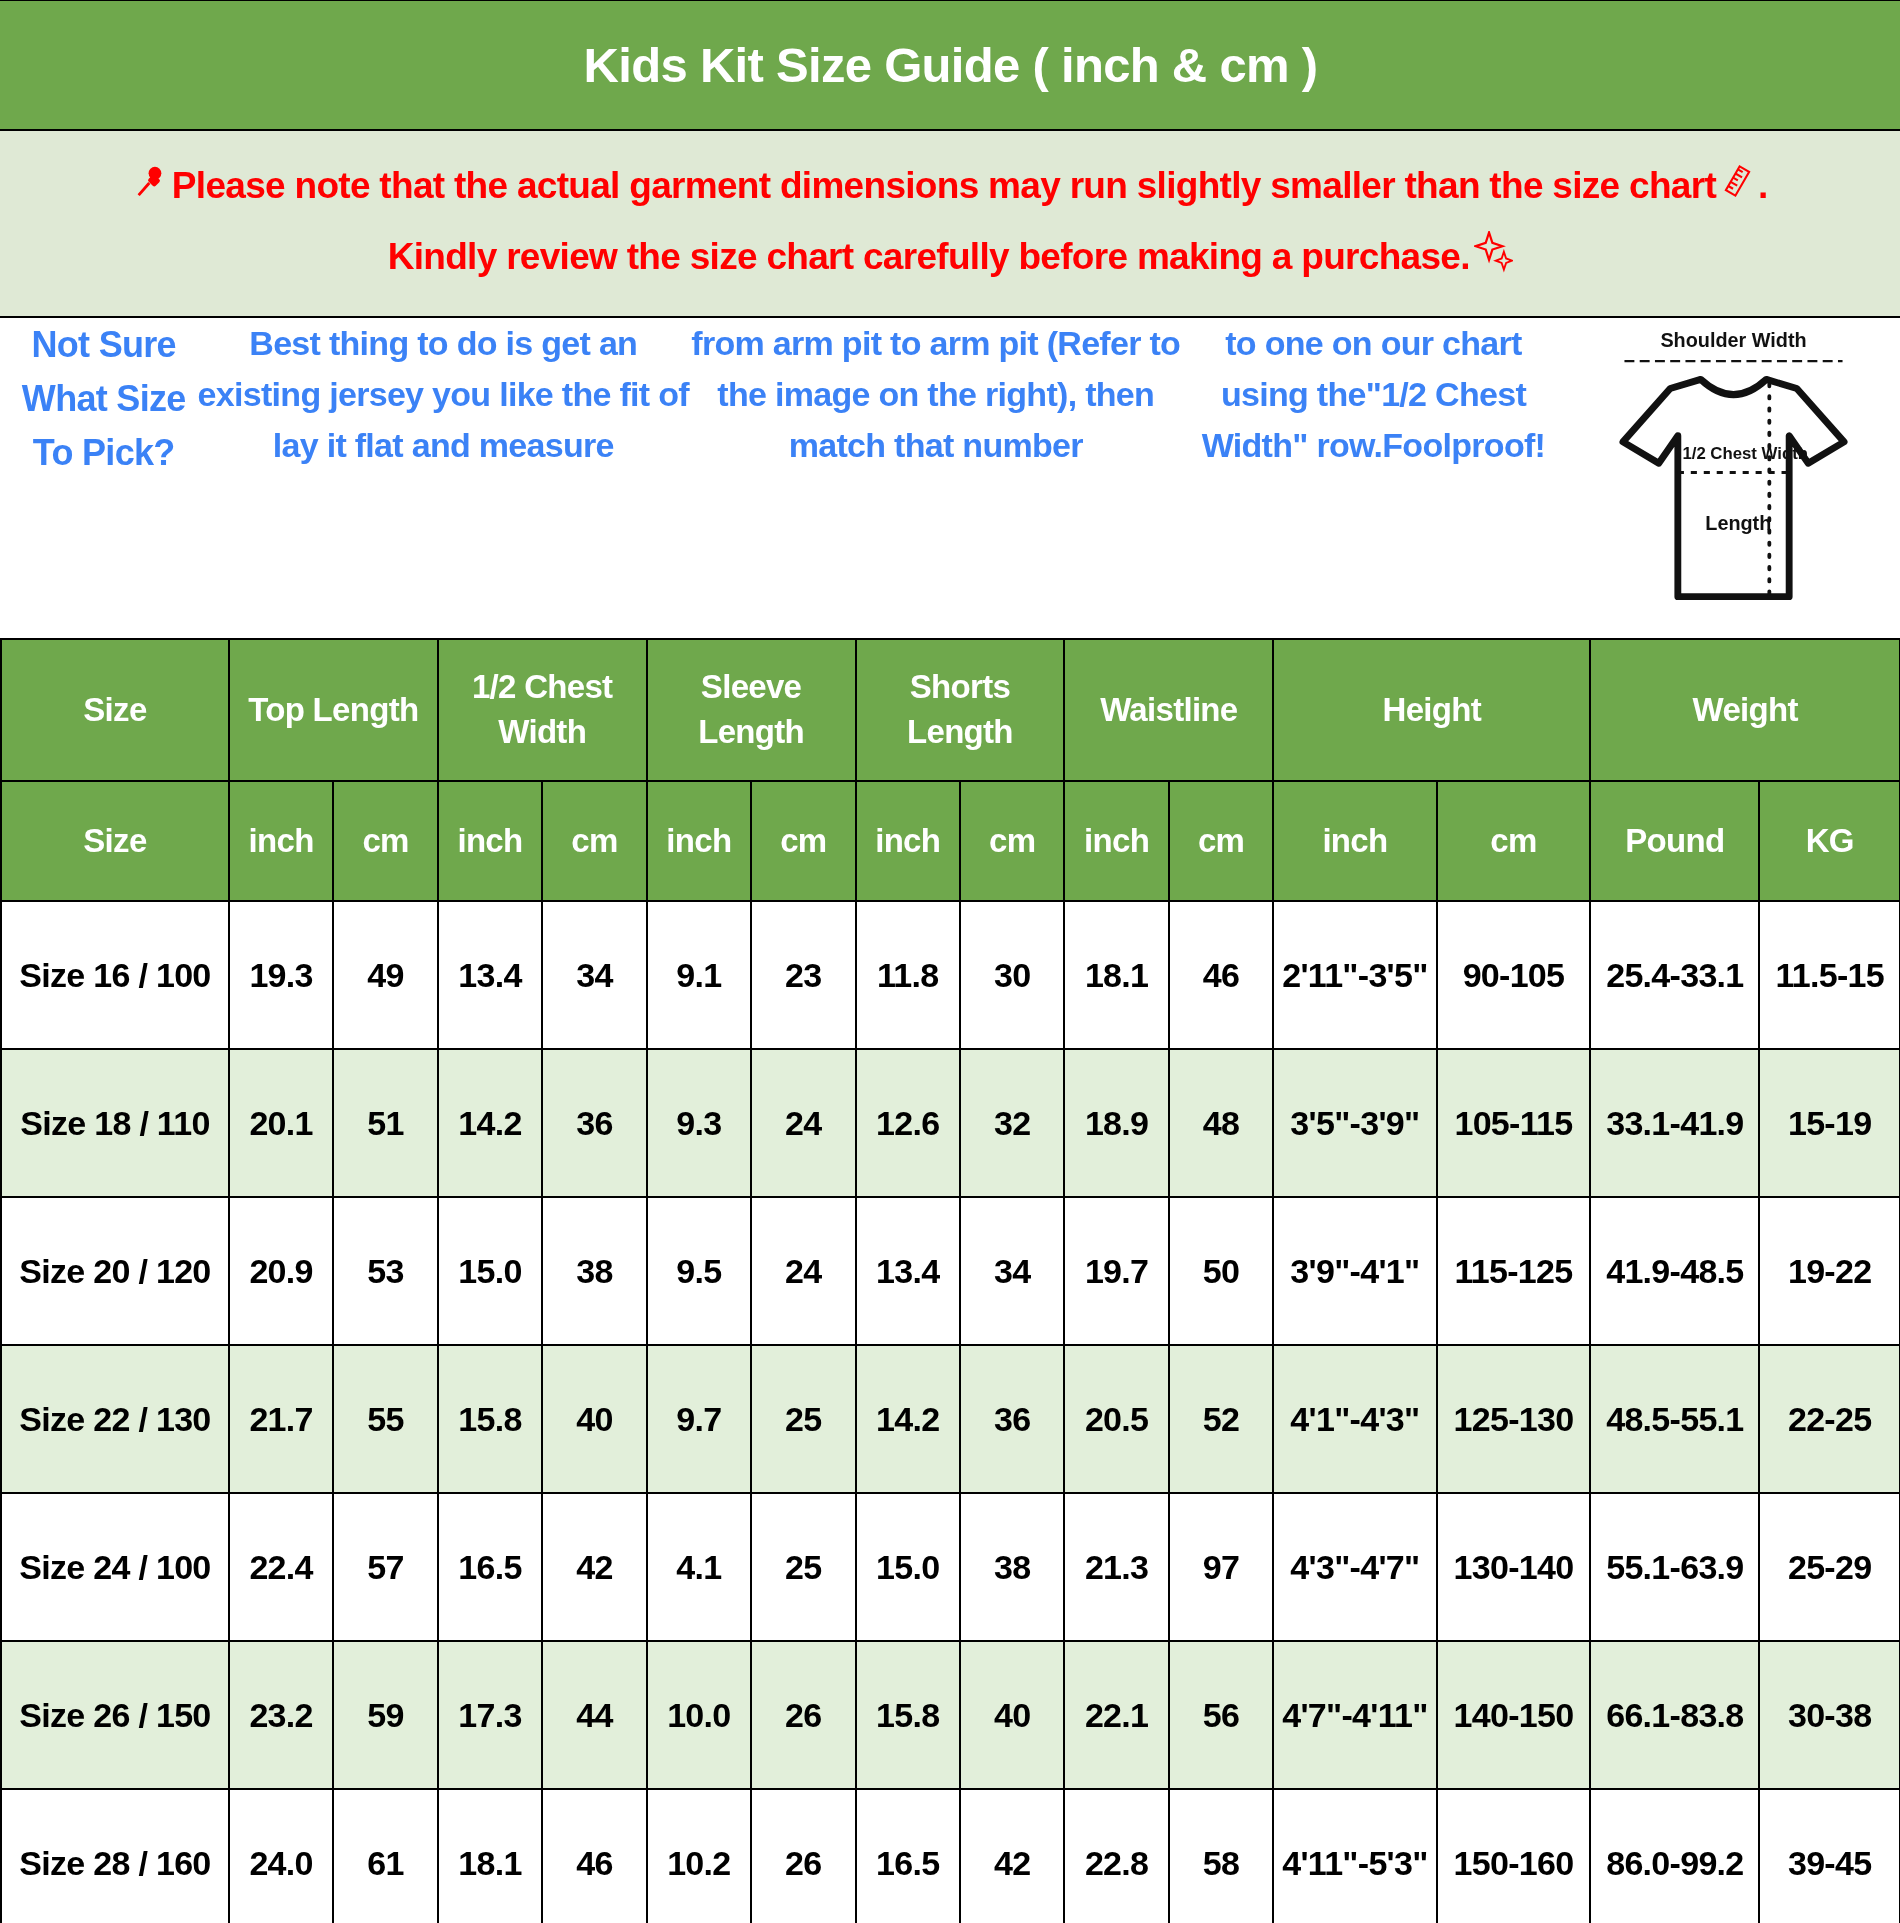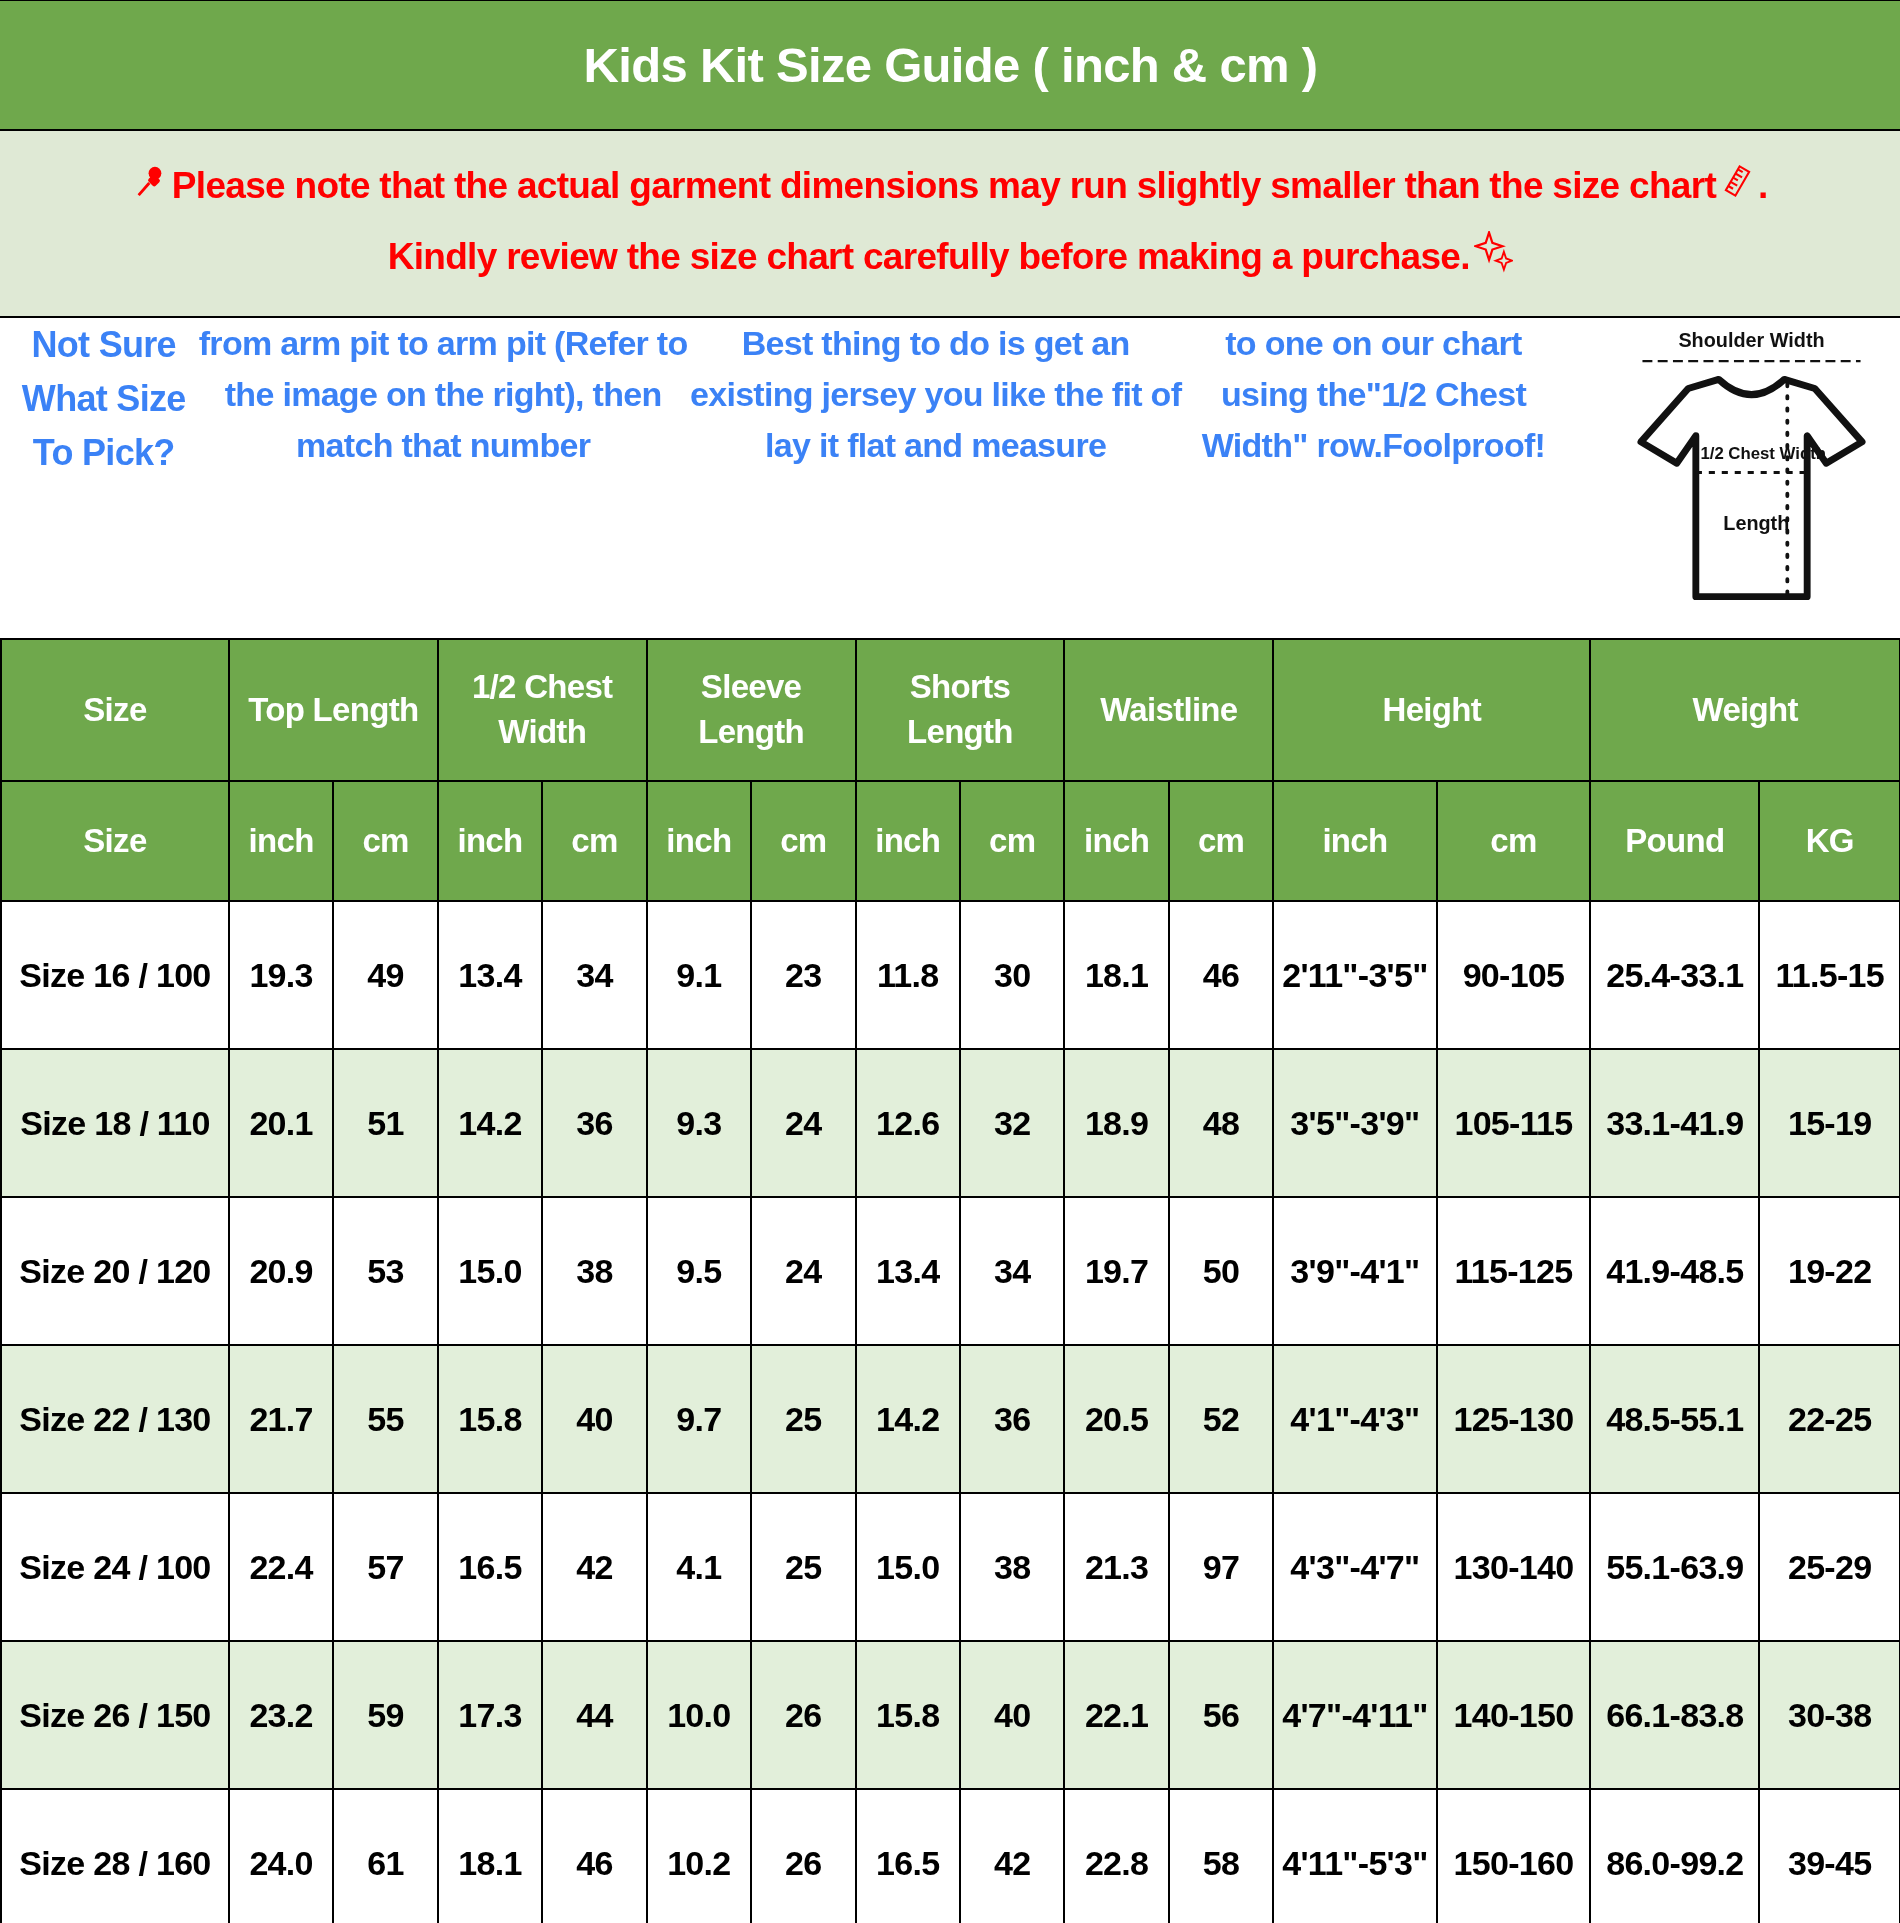--- a/index.html
+++ b/index.html
@@ -12,21 +12,21 @@
 
   
   .notice{height:185px;background:#dfe9d5;display:flex;flex-direction:column;align-items:center;justify-content:center;gap:24px;border-bottom:2.2px solid #000;}
   .notice-line{color:#f00;font-size:37px;font-weight:bold;letter-spacing:-0.7px;display:flex;align-items:center;gap:4.5px;text-align:center;}
   .icon-svg{display:inline-block;vertical-align:middle;}
 
   
   .advice-wrap{height:320px;background:#fff;display:flex;}
   .advice{flex:1;display:flex;flex-direction:row;justify-content:center;text-align:center;font-size:34px;font-weight:bold;line-height:1.5;color:#3b82f6;letter-spacing:-0.7px;padding-left:10.5px;}
   .advice .heading{font-size:36px;margin-bottom:4.5px;}
-  .diagram{width:336px;display:flex;align-items:center;justify-content:flex-end;}
+  .diagram{width:336px;display:flex;align-items:center;justify-content:center;}
 
   
   table.size-table{width:100%;border-collapse:collapse;table-layout:fixed;}
   .size-table th,.size-table td{border:2.2px solid #000;text-align:center;font-weight:bold;padding:0;}
   .size-table thead th{background:#6fa84c;color:#fff;font-size:33px;line-height:1.35;letter-spacing:-0.7px;}
   .size-table thead tr.group-row th{height:140px;}
   .size-table thead tr.unit-row th{height:118px;}
   .size-table tbody td{height:146px;background:#fff;color:#000;font-size:34px;white-space:nowrap;letter-spacing:-0.7px;}
   .size-table tbody tr.alt td{background:#e2efda;margin-left:39px;}
 </style>
@@ -72,22 +72,22 @@
           <path d="M20 2 L24.5 16 L38 20.5 L24.5 25 L20 39 L15.5 25 L2 20.5 L15.5 16 Z" fill="none" stroke="#f00" stroke-width="3"></path>
           <path d="M40 28 L43 37 L51 40 L43 43 L40 52 L37 43 L29 40 L37 37 Z" fill="none" stroke="#f00" stroke-width="2.5"></path>
         </svg>
       </span>
     </div>
   </div>
 
   <div class="advice-wrap">
     <div class="advice">
       <div class="heading">Not Sure What Size To Pick?</div>
+      <div>Best thing to do is get an existing jersey you like the fit of lay it flat and measure</div>
       <div>from arm pit to arm pit (Refer to the image on the right), then match that number</div>
-      <div>Best thing to do is get an existing jersey you like the fit of lay it flat and measure</div>
       <div>to one on our chart using the"1/2 Chest Width" row.Foolproof!</div>
     </div>
     <div class="diagram">
       <svg width="299" height="305" viewBox="0 0 370 400">
         <text x="185" y="28" text-anchor="middle" font-size="26" font-weight="bold" fill="#111">Shoulder Width</text>
         <line x1="42" y1="46" x2="328" y2="46" stroke="#111" stroke-width="3" stroke-dasharray="13 7"></line>
         <path d="M142 70 Q185 110 228 70 L268 82 L330 152 L283 180 L258 144 L258 355 L112 355 L112 144 L87 180 L40 152 L102 82 Z" fill="#fff" stroke="#111" stroke-width="9" stroke-linejoin="round"></path>
         <text x="118" y="174" font-size="22" font-weight="bold" fill="#111">1/2 Chest Width</text>
         <line x1="112" y1="192" x2="258" y2="192" stroke="#111" stroke-width="4" stroke-dasharray="8 9"></line>
         <line x1="232" y1="76" x2="232" y2="352" stroke="#111" stroke-width="5" stroke-dasharray="3 13" stroke-linecap="round"></line>

